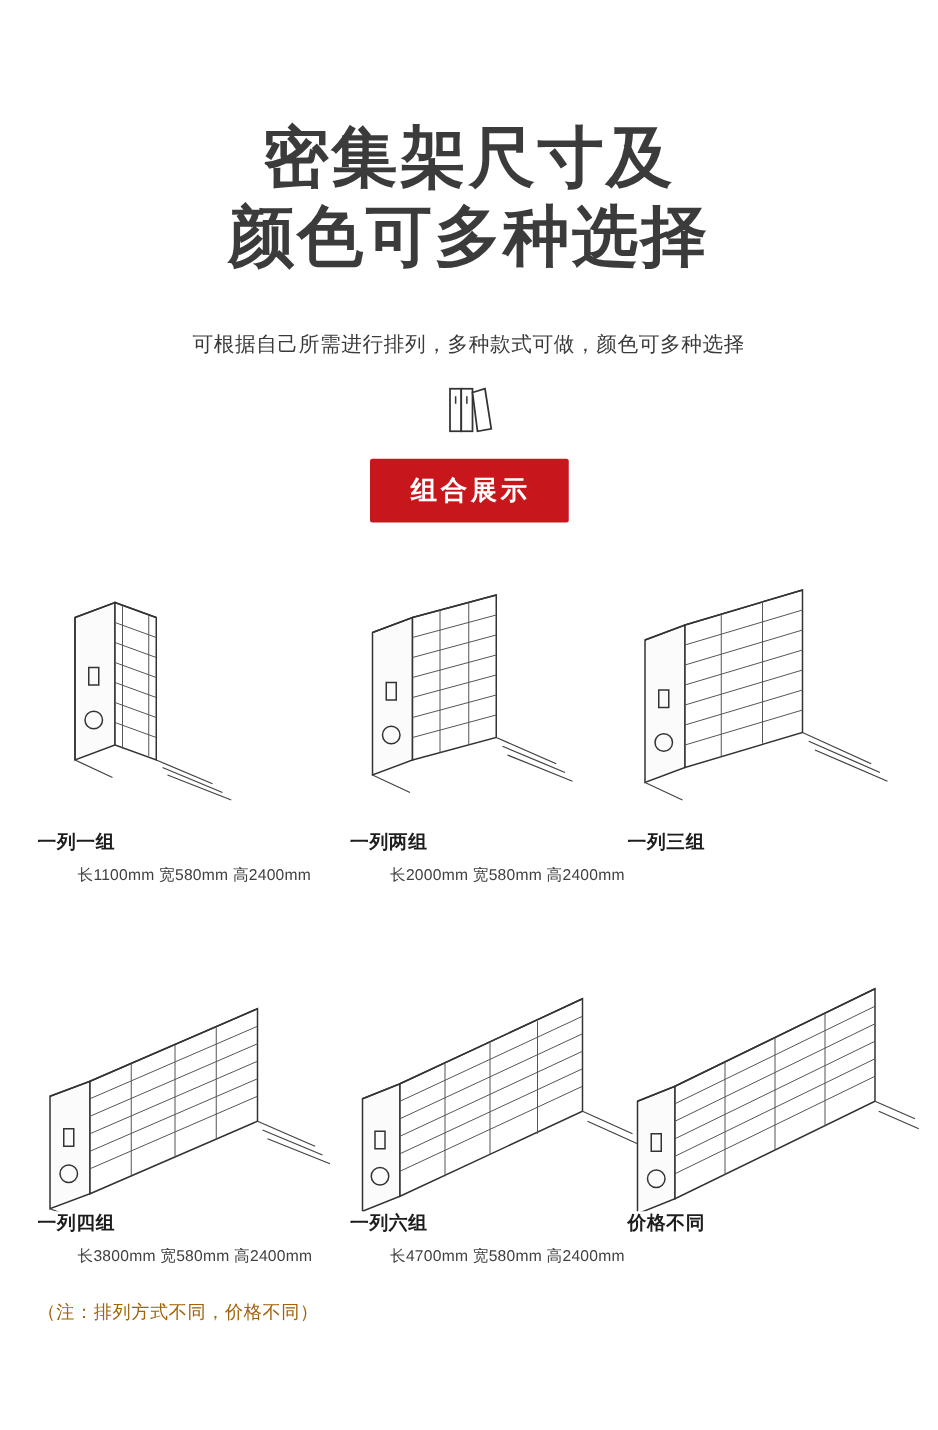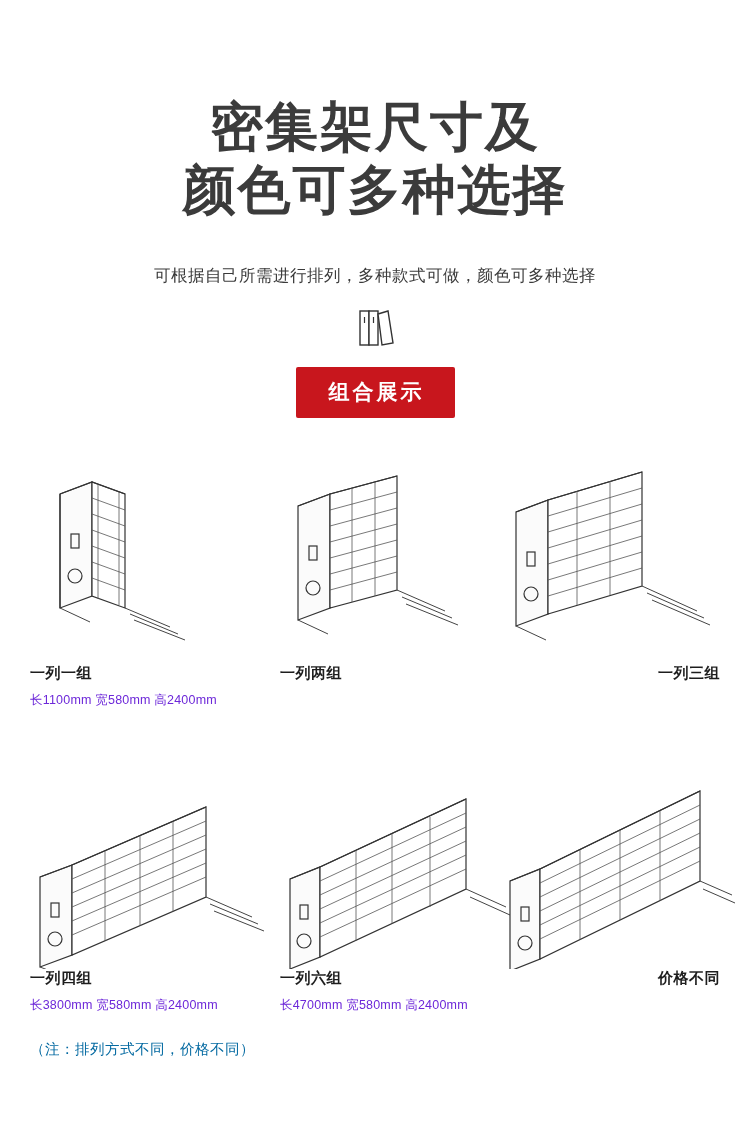--- a/index.html
+++ b/index.html
@@ -76,48 +76,49 @@
   }
   .row.row2 {
     margin-top: 60px;
   }
   .cell {
     width: 230px;
     box-sizing: border-box;
   }
   .cell.w1 { width: 250px; }
   .cell.w2 { width: 222px; }
-  .cell.w3 { width: 218px; text-align: right; }
+  .cell.w3 { width: 218px; }
 
   .art {
     height: 190px;
     position: relative;
   }
   .art svg { display: block; }
 
   .name {
     font-size: 15px;
     font-weight: bold;
     color: #1d1d1d;
     margin-top: 10px;
     letter-spacing: 0.5px;
   }
   .dims {
     font-size: 12.5px;
-    color: #6d28d9;
+    color: #404040;
     margin-top: 9px;
     letter-spacing: 0.2px;
     white-space: nowrap;
+    margin-left: 32px;
   }
 
   .note {
     margin-top: 26px;
     padding-left: 30px;
     font-size: 14.5px;
-    color: #0369a1;
+    color: #a16207;
     letter-spacing: 0.5px;
   }
 </style>
 </head>
 <body>
 
 <div class="page">
 
   <div class="header">
     <div class="title-line">密集架尺寸及</div>
@@ -175,20 +176,21 @@
               <path d="M18 42 L50 30 L117 12"></path>
               <path d="M72 24 L72 138 M95 18 L95 132" stroke="#555" stroke-width="0.8"></path>
               <path d="M50 46 L117 28 M50 62 L117 44 M50 78 L117 60 M50 94 L117 76 M50 110 L117 92 M50 126 L117 108" stroke="#555" stroke-width="0.8"></path>
               <circle cx="33" cy="124" r="7"></circle>
               <rect x="29" y="82" width="8" height="14"></rect>
               <path d="M18 156 L48 170 M117 126 L165 147 M122 133 L172 154 M126 140 L178 161" stroke="#444" stroke-width="1"></path>
             </g>
           </svg>
         </div>
         <div class="name">一列两组</div>
+        <div class="dims">长2000mm 宽580mm 高2400mm</div>
       </div>
 
       <div class="cell w3">
         <div class="art">
           <svg width="230" height="190" viewBox="0 0 230 190">
             <g fill="none" stroke="#333" stroke-width="1.2">
               <path d="M14 48 L46 36 L46 150 L14 162 Z" fill="#fbfbfb"></path>
               <path d="M46 36 L140 8 L140 122 L46 150 Z" fill="#ffffff"></path>
               <path d="M14 48 L46 36 L140 8"></path>
               <path d="M75 27 L75 141 M108 17 L108 131" stroke="#555" stroke-width="0.8"></path>

